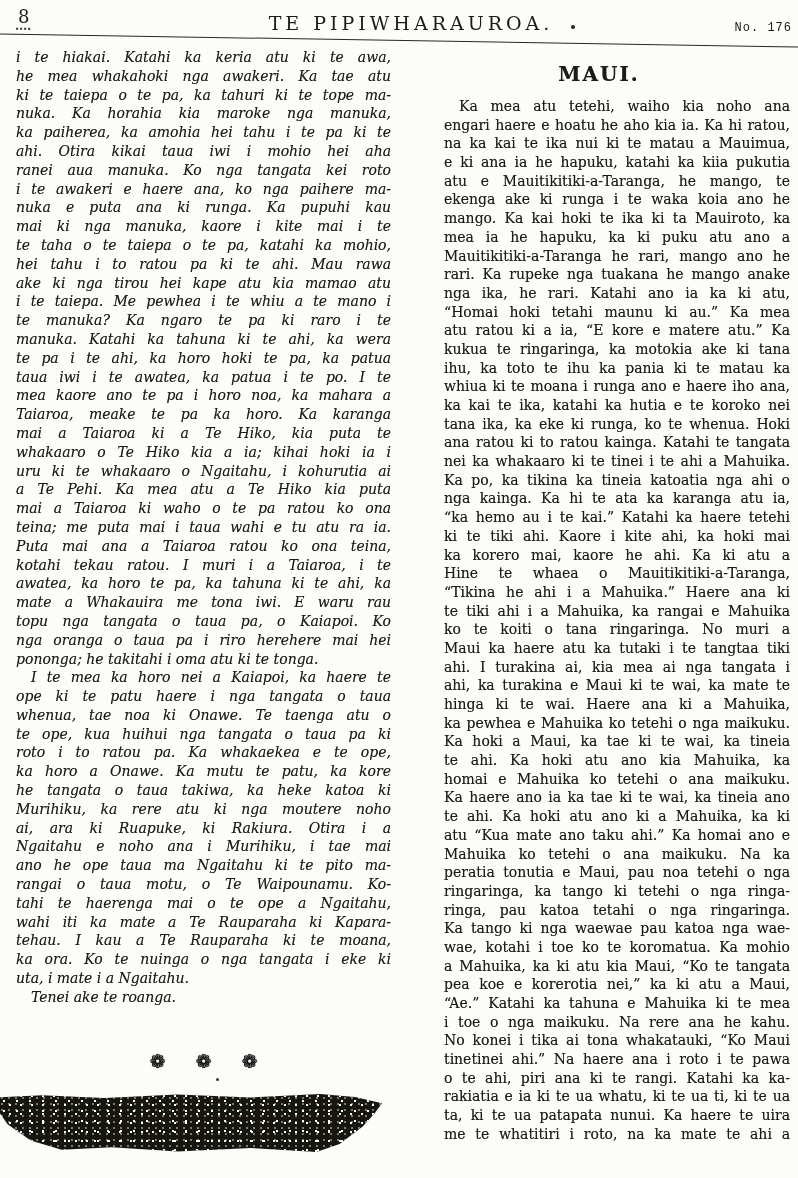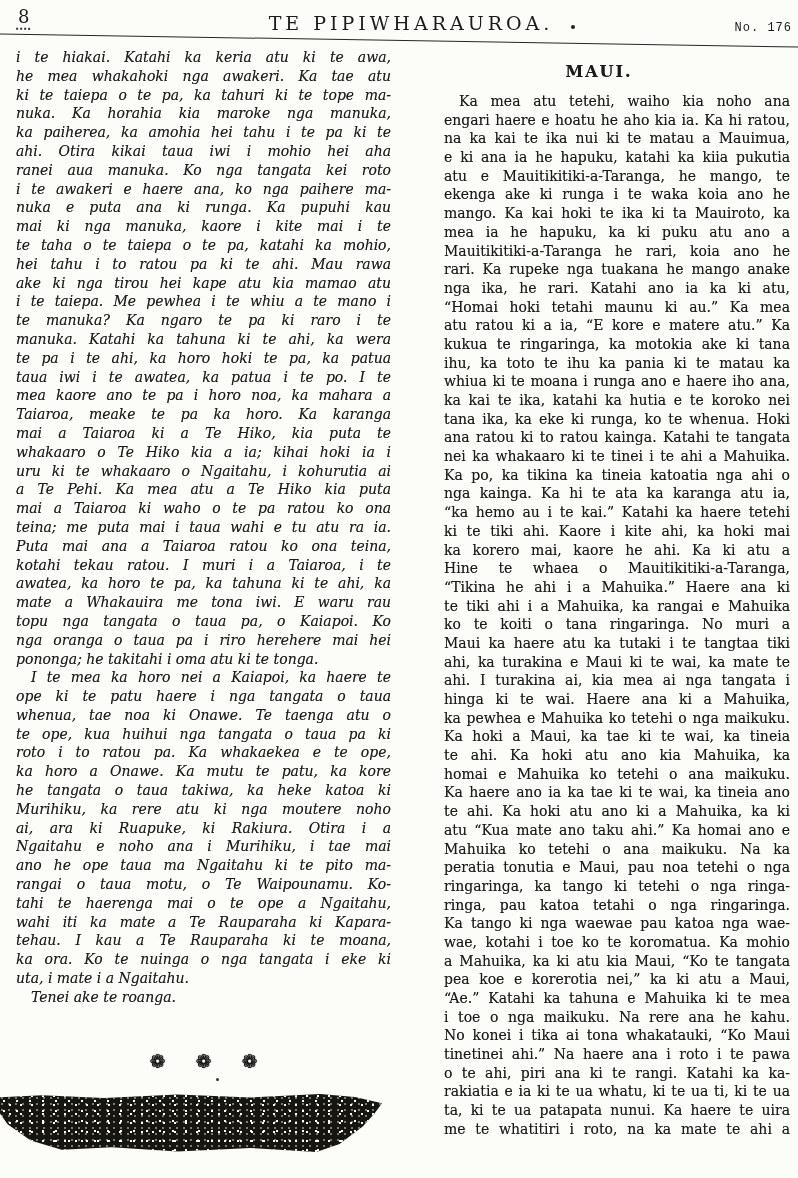--- a/index.html
+++ b/index.html
@@ -43,21 +43,21 @@
   .col-right .line{line-height:18.7px; height:18.7px;margin-left:36px;}
   .line{
     text-align:justify; text-align-last:justify;
     overflow:hidden; white-space:normal;
     text-shadow:0 0 0.5px rgba(20,20,20,0.5);
   }
   .line.noj{text-align-last:left;}
   .line.indent{text-indent:15px;}
   .article-title{
     margin:0 0 11px 0; text-align:center;
-    font-size:16px; font-weight:bold; letter-spacing:2px;
+    font-size:20px; font-weight:bold; letter-spacing:2px;
     text-shadow:0 0 0.6px rgba(0,0,0,0.6);
   }
   
   .ornaments{
     position:absolute; left:16px; top:1050px; width:375px;
     text-align:center;
   }
   .rosette{
     display:inline-block; margin:0 15px;
     font-family:"DejaVu Sans",sans-serif;
@@ -152,21 +152,21 @@
     <h2 class="article-title">MAUI.</h2>
     <div>
         <div class="line indent">Ka mea atu tetehi, waiho kia noho ana</div>
         <div class="line">engari haere e hoatu he aho kia ia.  Ka hi ratou,</div>
         <div class="line">na ka kai te ika nui ki te matau a Mauimua,</div>
         <div class="line">e ki ana ia he hapuku, katahi ka kiia pukutia</div>
         <div class="line">atu e Mauitikitiki-a-Taranga, he mango, te</div>
         <div class="line">ekenga ake ki runga i te waka koia ano he</div>
         <div class="line">mango.  Ka kai hoki te ika ki ta Mauiroto, ka</div>
         <div class="line">mea ia he hapuku, ka ki puku atu ano a</div>
-        <div class="line">Mauitikitiki-a-Taranga he rari, koia ano he</div>
+        <div class="line">Mauitikitiki-a-Taranga he rari, mango ano he</div>
         <div class="line">rari.  Ka rupeke nga tuakana he mango anake</div>
         <div class="line">nga ika, he rari.  Katahi ano ia ka ki atu,</div>
         <div class="line">“Homai hoki tetahi maunu ki au.”  Ka mea</div>
         <div class="line">atu ratou ki a ia, “E kore e matere atu.”  Ka</div>
         <div class="line">kukua te ringaringa, ka motokia ake ki tana</div>
         <div class="line">ihu, ka toto te ihu ka pania ki te matau ka</div>
         <div class="line">whiua ki te moana i runga ano e haere iho ana,</div>
         <div class="line">ka kai te ika, katahi ka hutia e te koroko nei</div>
         <div class="line">tana ika, ka eke ki runga, ko te whenua.  Hoki</div>
         <div class="line">ana ratou ki to ratou kainga.  Katahi te tangata</div>
@@ -174,22 +174,22 @@
         <div class="line">Ka po, ka tikina ka tineia katoatia nga ahi o</div>
         <div class="line">nga kainga.  Ka hi te ata ka karanga atu ia,</div>
         <div class="line">“ka hemo au i te kai.”  Katahi ka haere tetehi</div>
         <div class="line">ki te tiki ahi.  Kaore i kite ahi, ka hoki mai</div>
         <div class="line">ka korero mai, kaore he ahi.  Ka ki atu a</div>
         <div class="line">Hine te whaea o Mauitikitiki-a-Taranga,</div>
         <div class="line">“Tikina he ahi i a Mahuika.”  Haere ana ki</div>
         <div class="line">te tiki ahi i a Mahuika, ka rangai e Mahuika</div>
         <div class="line">ko te koiti o tana ringaringa.  No muri a</div>
         <div class="line">Maui ka haere atu ka tutaki i te tangtaa tiki</div>
+        <div class="line">ahi.  I turakina ai, kia mea ai nga tangata i</div>
         <div class="line">ahi, ka turakina e Maui ki te wai, ka mate te</div>
-        <div class="line">ahi.  I turakina ai, kia mea ai nga tangata i</div>
         <div class="line">hinga ki te wai.  Haere ana ki a Mahuika,</div>
         <div class="line">ka pewhea e Mahuika ko tetehi o nga maikuku.</div>
         <div class="line">Ka hoki a Maui, ka tae ki te wai, ka tineia</div>
         <div class="line">te ahi.  Ka hoki atu ano kia Mahuika, ka</div>
         <div class="line">homai e Mahuika ko tetehi o ana maikuku.</div>
         <div class="line">Ka haere ano ia ka tae ki te wai, ka tineia ano</div>
         <div class="line">te ahi.  Ka hoki atu ano ki a Mahuika, ka ki</div>
         <div class="line">atu “Kua mate ano taku ahi.”  Ka homai ano e</div>
         <div class="line">Mahuika ko tetehi o ana maikuku.  Na ka</div>
         <div class="line">peratia tonutia e Maui, pau noa tetehi o nga</div>

